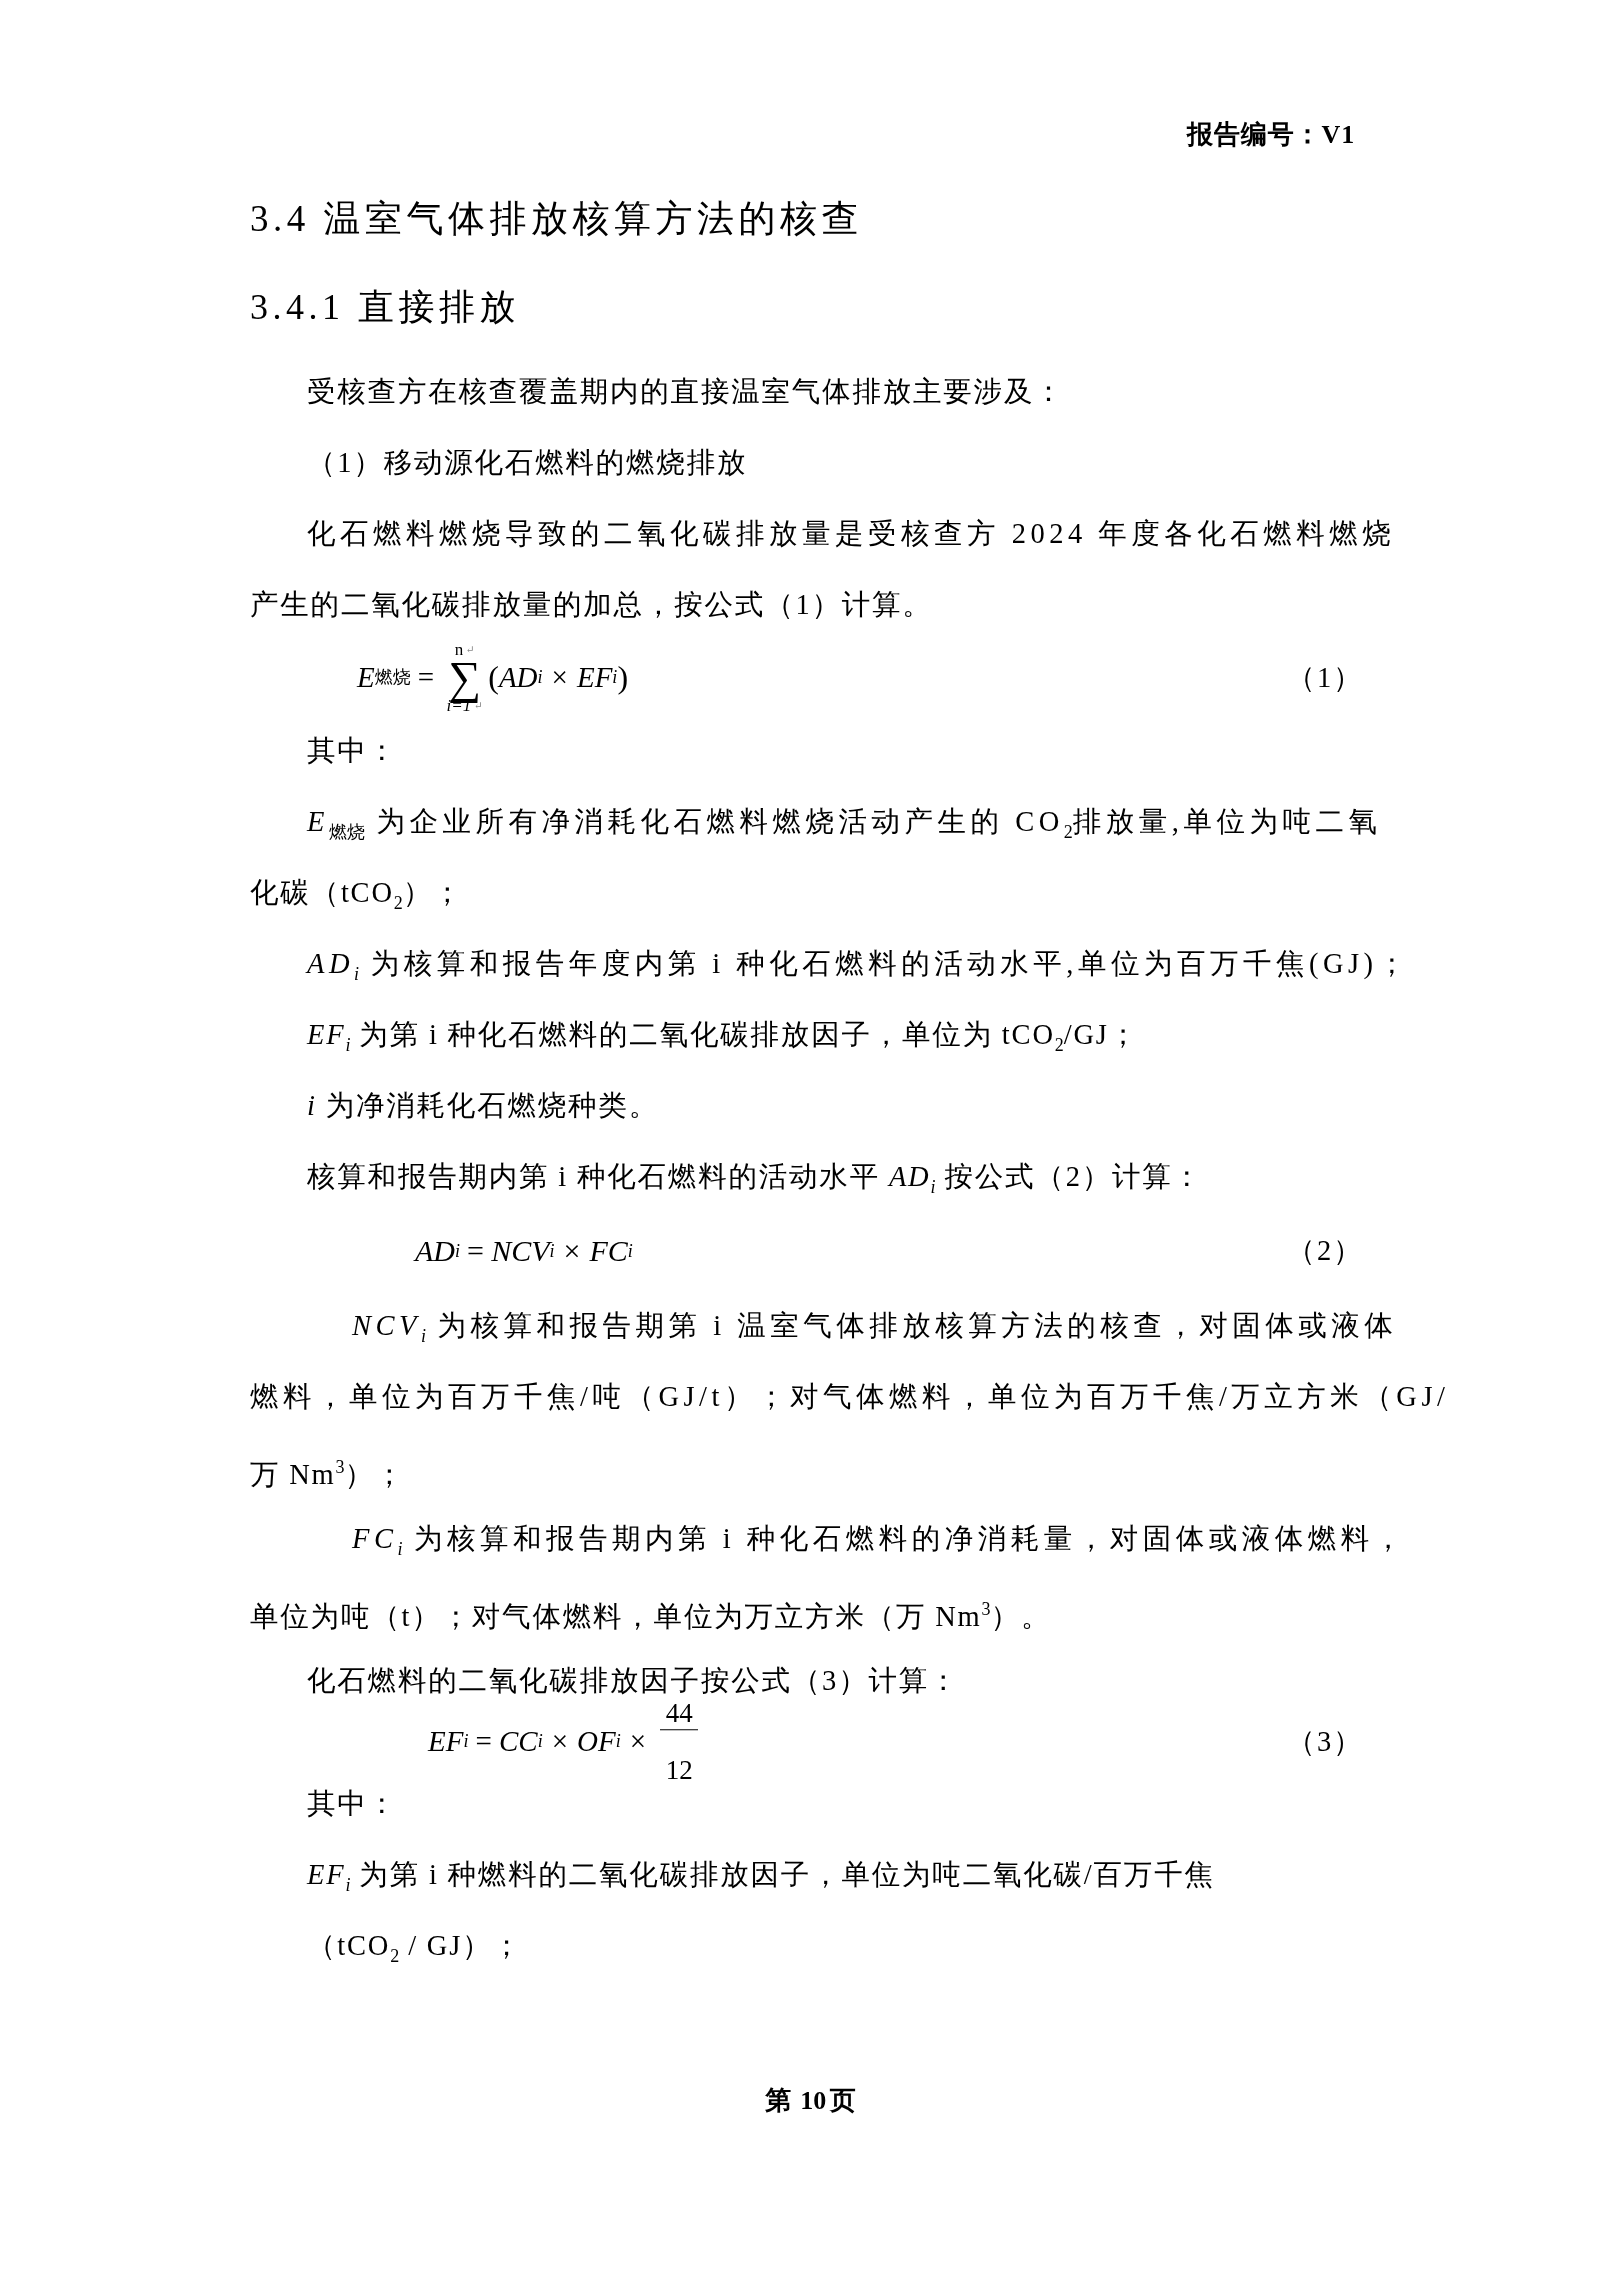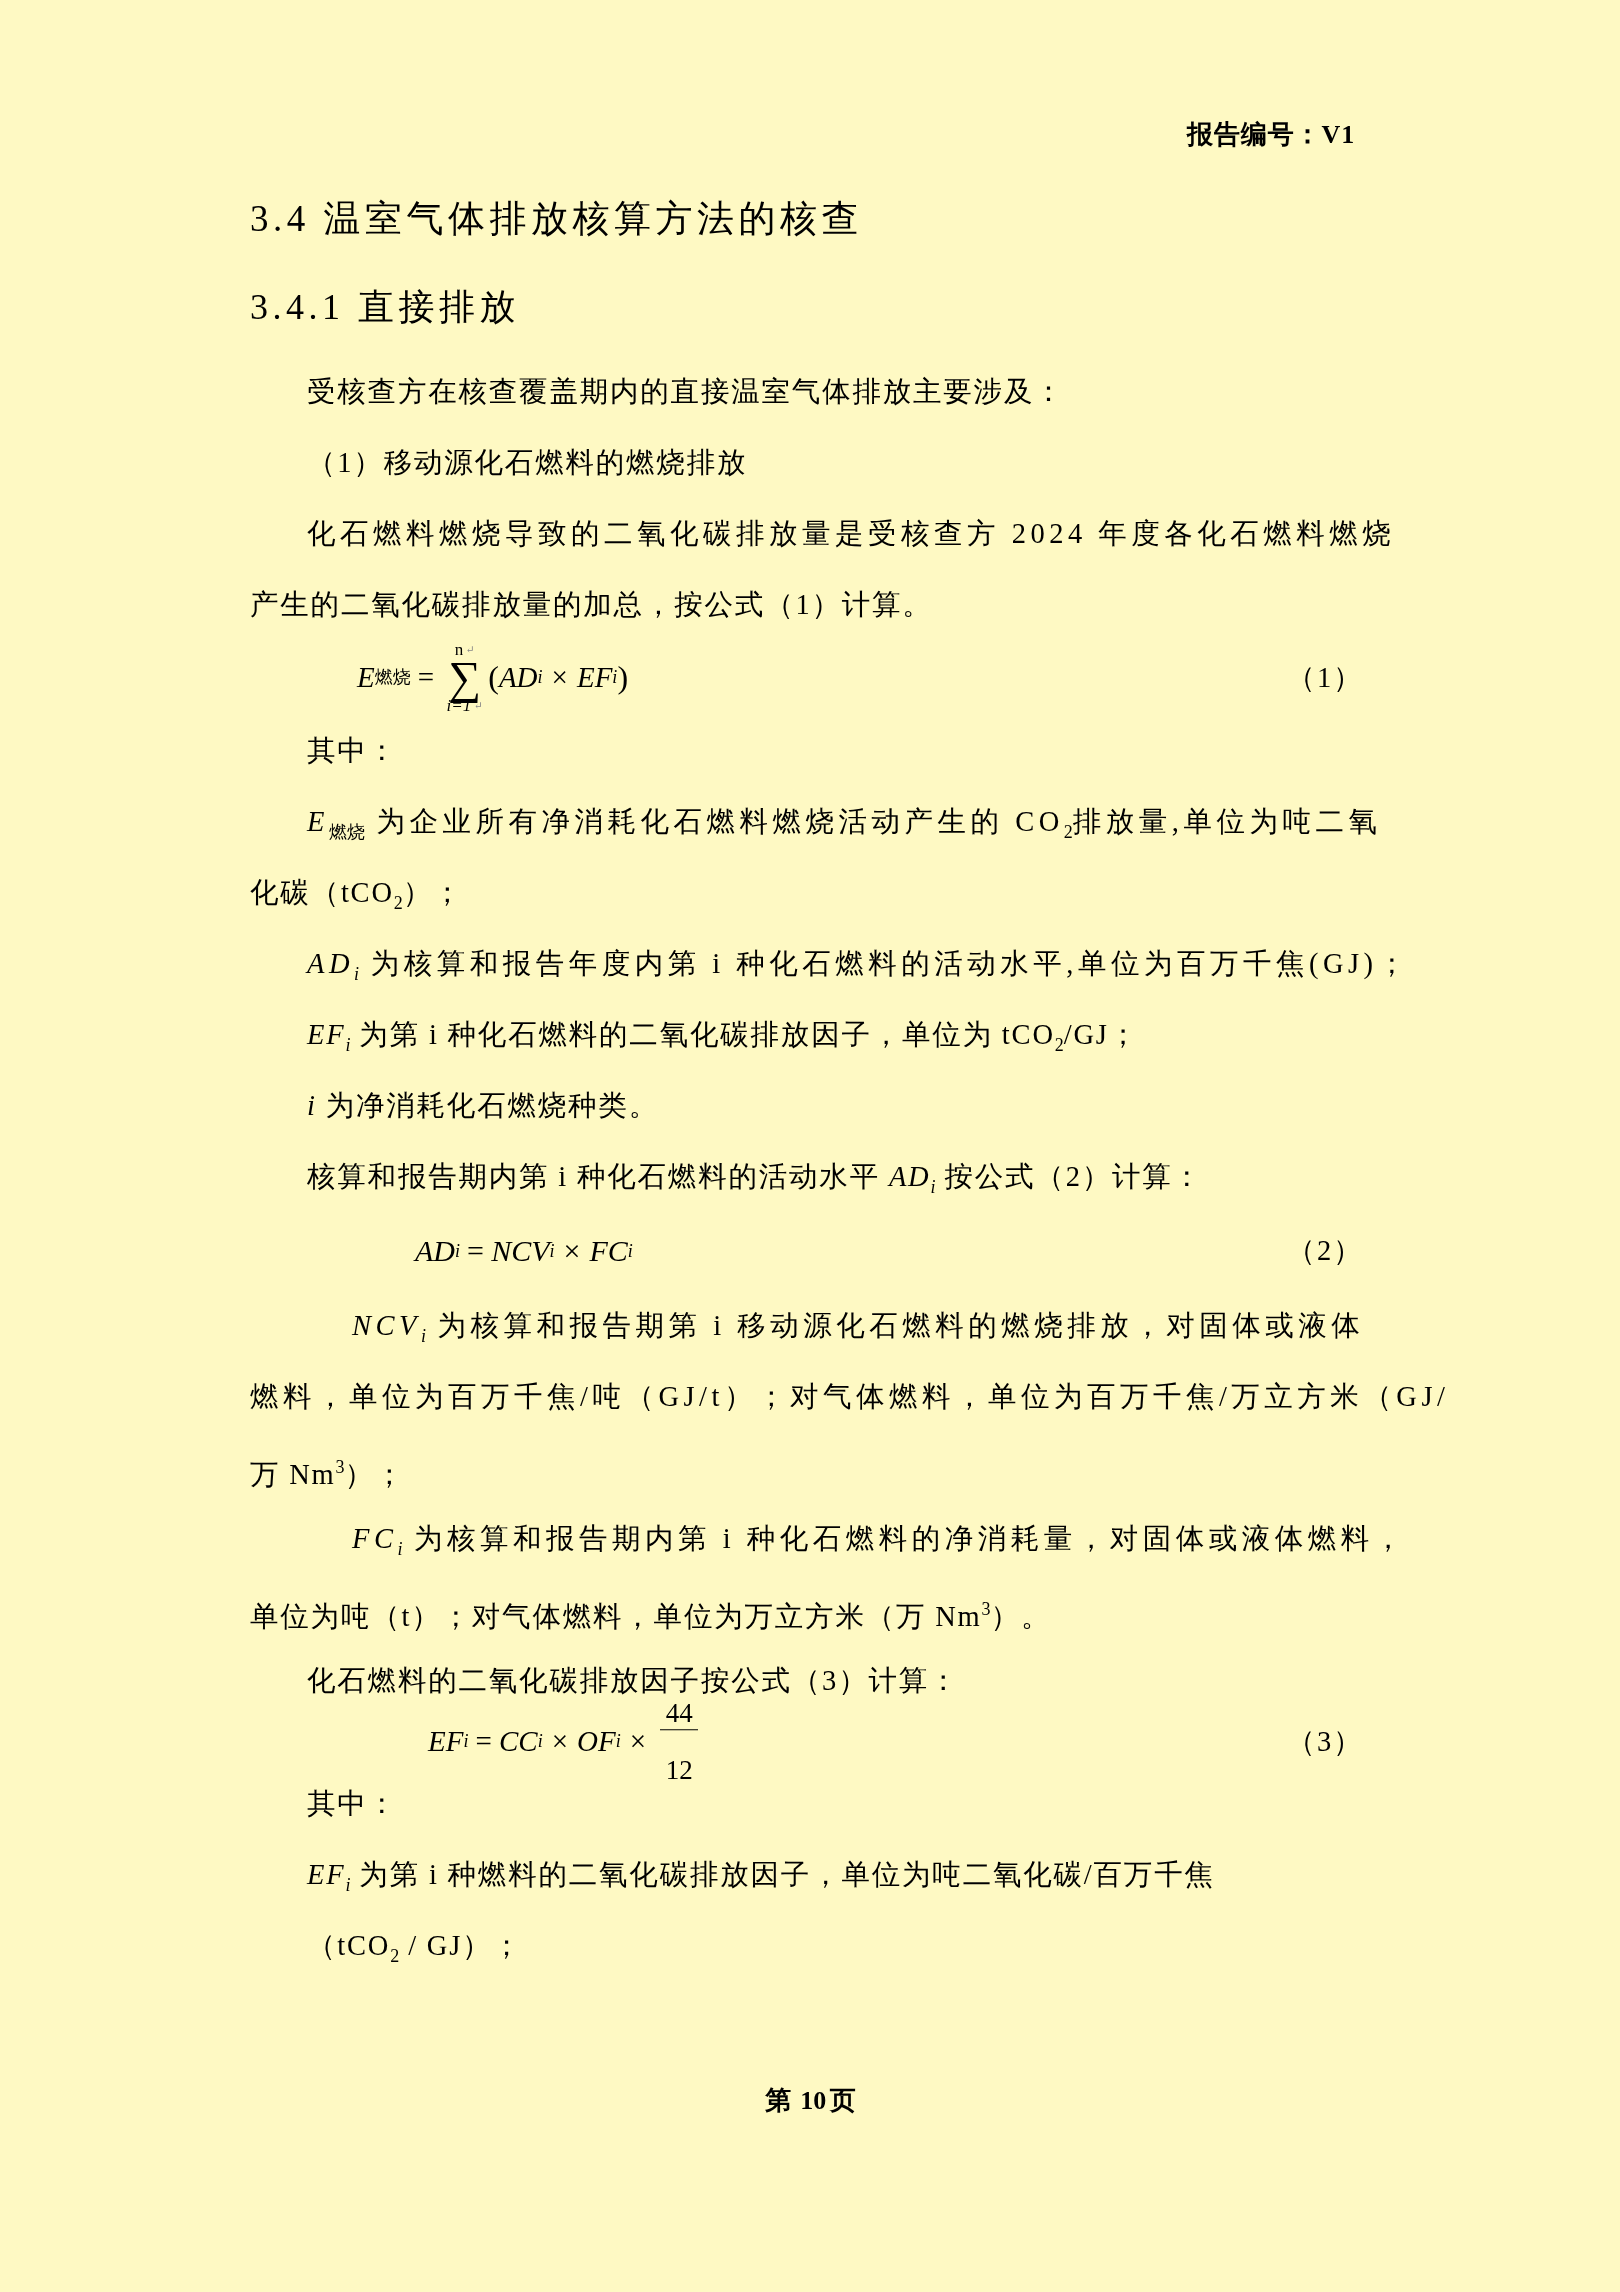--- a/index.html
+++ b/index.html
@@ -1,19 +1,19 @@
 <!DOCTYPE html>
 <html style="font-size:14.3px"><head>
 <meta charset="utf-8">
 <style>
   html,body{margin:0;padding:0;background:#e8e8e8;}
   .page{
     position:relative;
     width:1621px;height:2293px;
-    background:#fef9c3;
+    background:#ffffff;
     color:#000;
     font-family:"Liberation Serif","DejaVu Serif",serif;
     overflow:hidden;
     margin:0 auto;
   }
   .hdr{
     position:absolute;top:117px;left:1187px;
     font-size:26px;font-weight:bold;letter-spacing:0.9px;
     white-space:nowrap;
   }
@@ -124,21 +124,21 @@
           <span class="feq">=</span>
           <span class="v">NCV</span>
           <span class="sbv">i</span>
           <span class="fop">×</span>
           <span class="v">FC</span>
           <span class="sbv">i</span>
       </div>
       <span class="tag">（2）</span>
     </div>
 
-    <div class="ln ind2 wide"><span class="v">NCV</span><span class="sbv">i</span><span> 为核算和报告期第 i 移动源化石燃料的燃烧排放，对固体或液体</span></div>
+    <div class="ln ind2 wide"><span class="v">NCV</span><span class="sbv">i</span><span> 为核算和报告期第 i 温室气体排放核算方法的核查，对固体或液体</span></div>
     <div class="ln wide"><span>燃料，单位为百万千焦/吨（GJ/t）；对气体燃料，单位为百万千焦/万立方米（GJ/</span></div>
     <div class="ln"><span>万 Nm</span><span class="sp">3</span><span>）；</span></div>
     <div class="ln ind2 wide"><span class="v">FC</span><span class="sbv">i</span><span> 为核算和报告期内第 i 种化石燃料的净消耗量，对固体或液体燃料，</span></div>
     <div class="ln"><span>单位为吨（t）；对气体燃料，单位为万立方米（万 Nm</span><span class="sp">3</span><span>）。</span></div>
     <div class="ln ind1"><span>化石燃料的二氧化碳排放因子按公式（3）计算：</span></div>
 
     <div class="frow f3">
       <div class="fwrap">
         <span class="v">EF</span>
           <span class="sbv">i</span>

